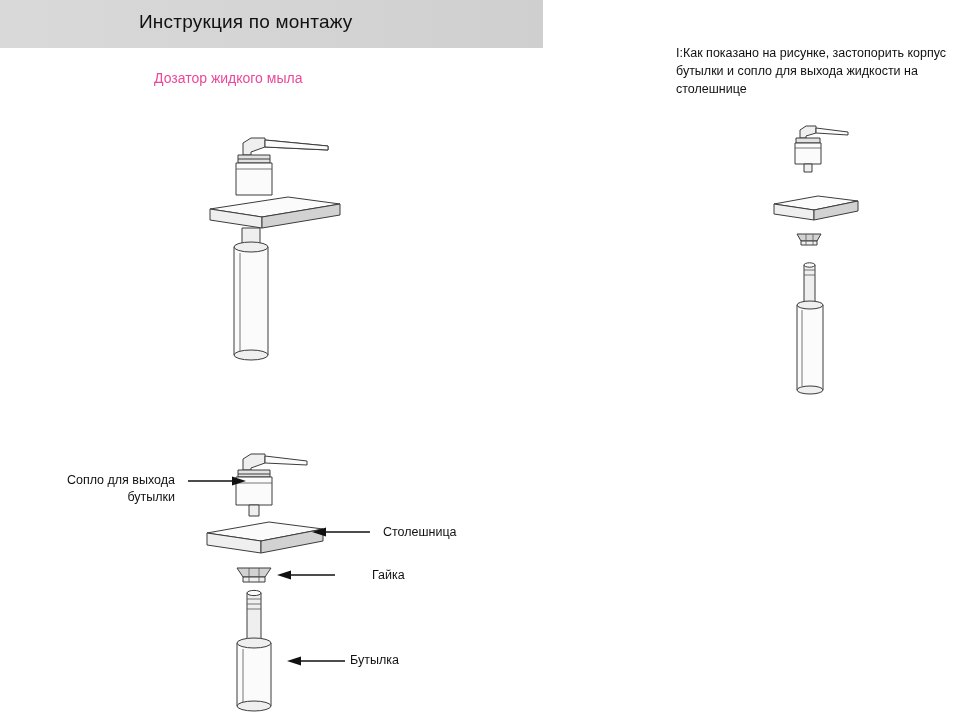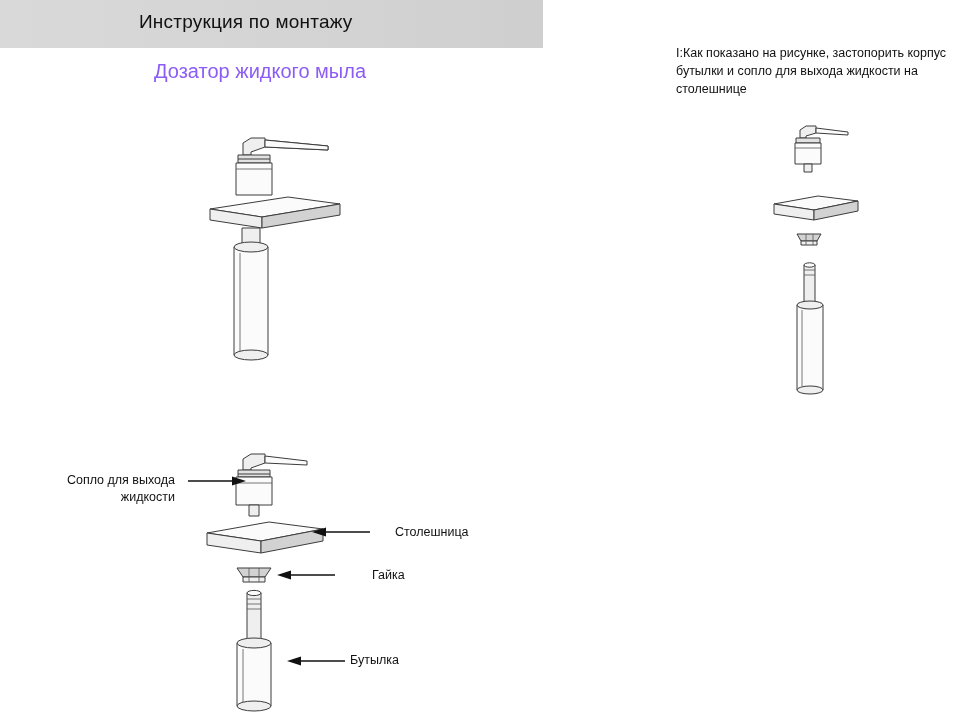--- a/index.html
+++ b/index.html
@@ -33,23 +33,23 @@
     position: absolute;
     left: 139px;
     top: 11px;
     font-size: 19px;
     color: #111;
     letter-spacing: 0.2px;
   }
   .subtitle {
     position: absolute;
     left: 154px;
-    top: 60px;
-    font-size: 20px;
-    color: #8b5cf6;
+    top: 70px;
+    font-size: 14px;
+    color: #ec4899;
   }
   
   .note {
     position: absolute;
     left: 676px;
     top: 45px;
     width: 296px;
     font-size: 12.5px;
     line-height: 1.42;
     color: #111;
@@ -168,35 +168,35 @@
       <path class="fill-m" d="M36 143 L47 143 L47 183 L36 183 Z"></path>
       <ellipse class="fill-l" cx="41.5" cy="143" rx="5.5" ry="2.2"></ellipse>
       <path class="ln-thin" d="M36 148 L47 148 M36 153 L47 153"></path>
       <path class="fill-l" d="M29 183 L55 183 L55 268 L29 268 Z"></path>
       <ellipse class="fill-m" cx="42" cy="183" rx="13" ry="4"></ellipse>
       <ellipse class="fill-m" cx="42" cy="268" rx="13" ry="4"></ellipse>
       <path class="ln-thin" d="M34 188 L34 264"></path>
     </svg>
   </div>
 
-  <div class="callout right-align" style="left:40px; top:472px; width:135px;">Сопло для выхода жидкости</div>
+  <div class="callout right-align" style="left:40px; top:472px; width:135px;">Сопло для выхода бутылки</div>
   <div class="arrow" style="left:188px; top:474px;">
     <svg width="60" height="14" viewBox="0 0 60 14">
       <path class="arr-line" d="M0 7 L44 7"></path>
       <path class="arr-head" d="M58 7 L44 2.5 L44 11.5 Z"></path>
     </svg>
   </div>
 
   <div class="arrow" style="left:310px; top:525px;">
     <svg width="60" height="14" viewBox="0 0 60 14">
       <path class="arr-line" d="M60 7 L16 7"></path>
       <path class="arr-head" d="M2 7 L16 2.5 L16 11.5 Z"></path>
     </svg>
   </div>
-  <div class="callout" style="left:395px; top:524px;">Столешница</div>
+  <div class="callout" style="left:383px; top:524px;">Столешница</div>
 
   <div class="arrow" style="left:275px; top:568px;">
     <svg width="60" height="14" viewBox="0 0 60 14">
       <path class="arr-line" d="M60 7 L16 7"></path>
       <path class="arr-head" d="M2 7 L16 2.5 L16 11.5 Z"></path>
     </svg>
   </div>
   <div class="callout" style="left:372px; top:567px;text-align:right;">Гайка</div>
 
   <div class="arrow" style="left:285px; top:654px;">

